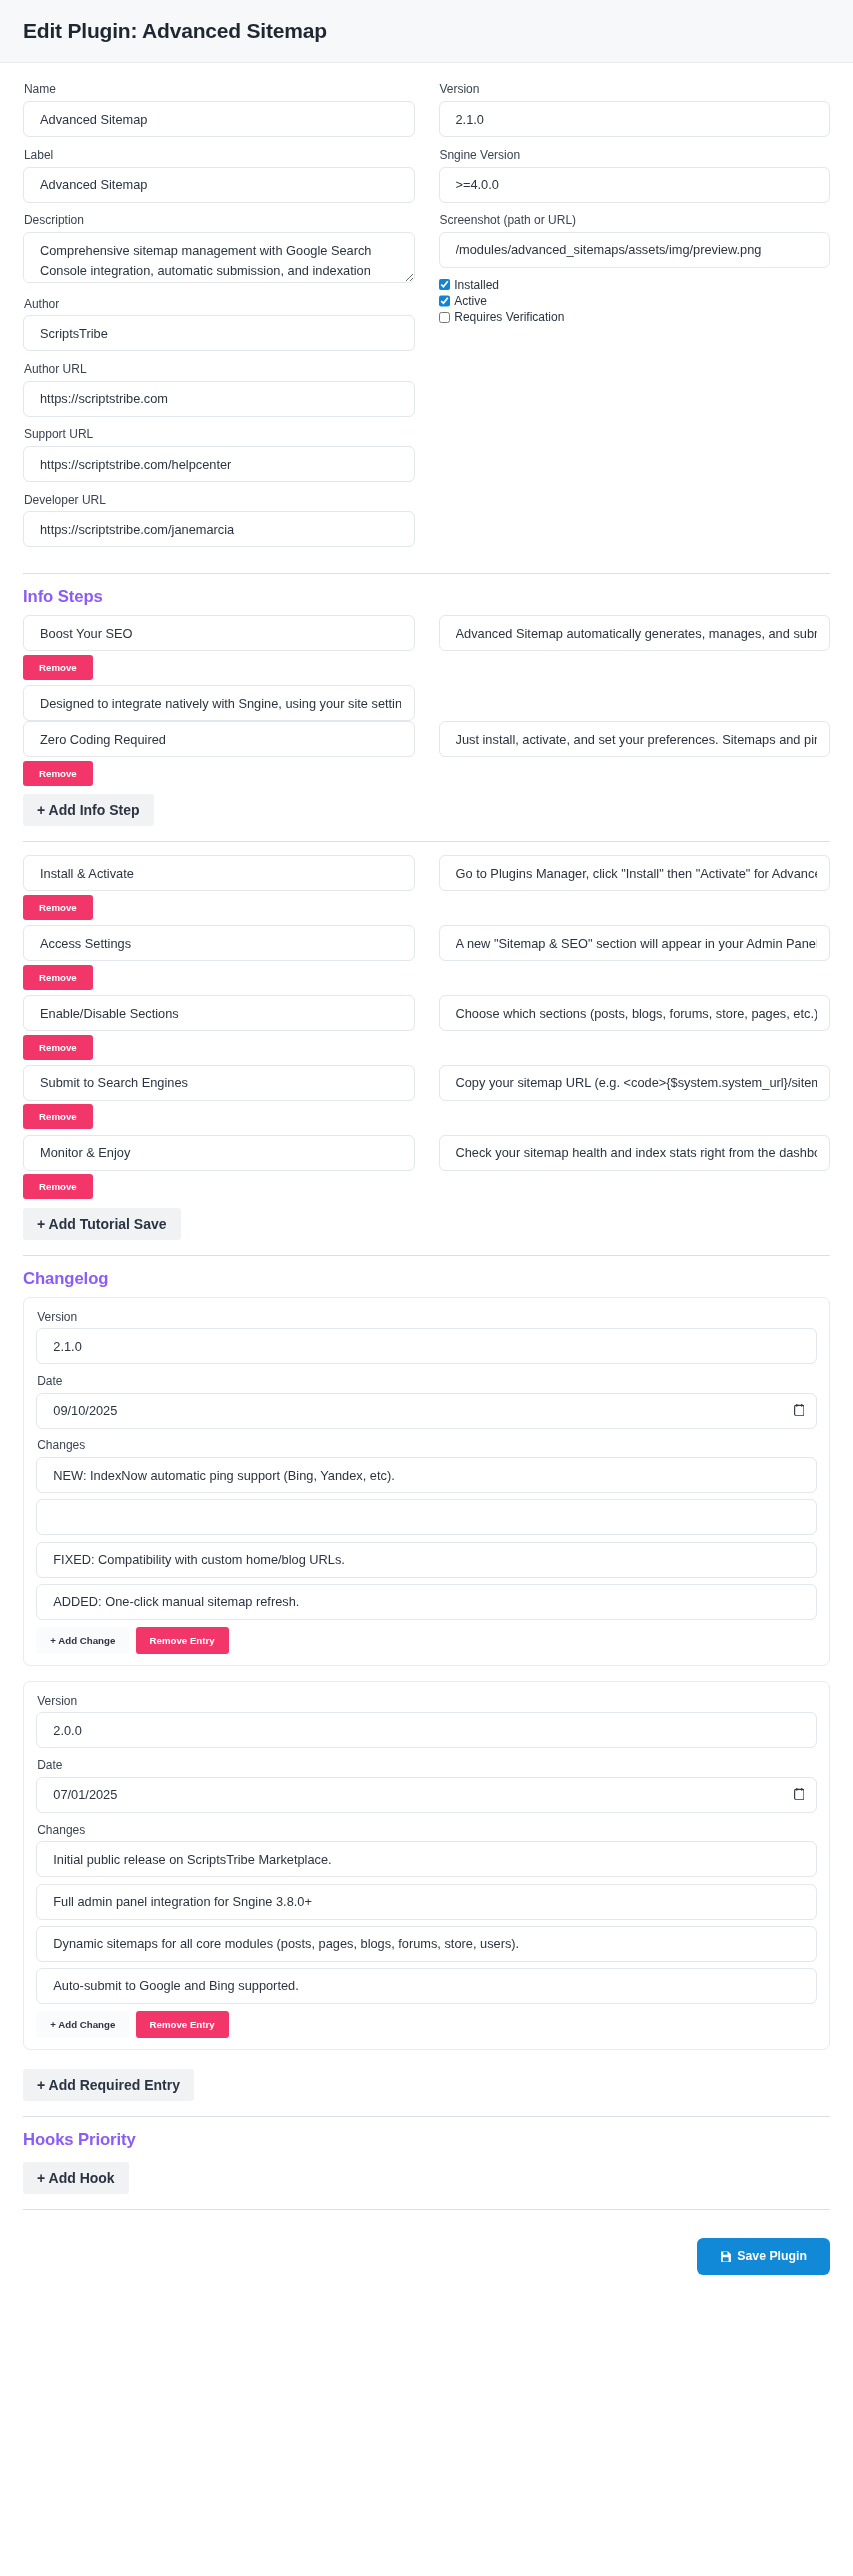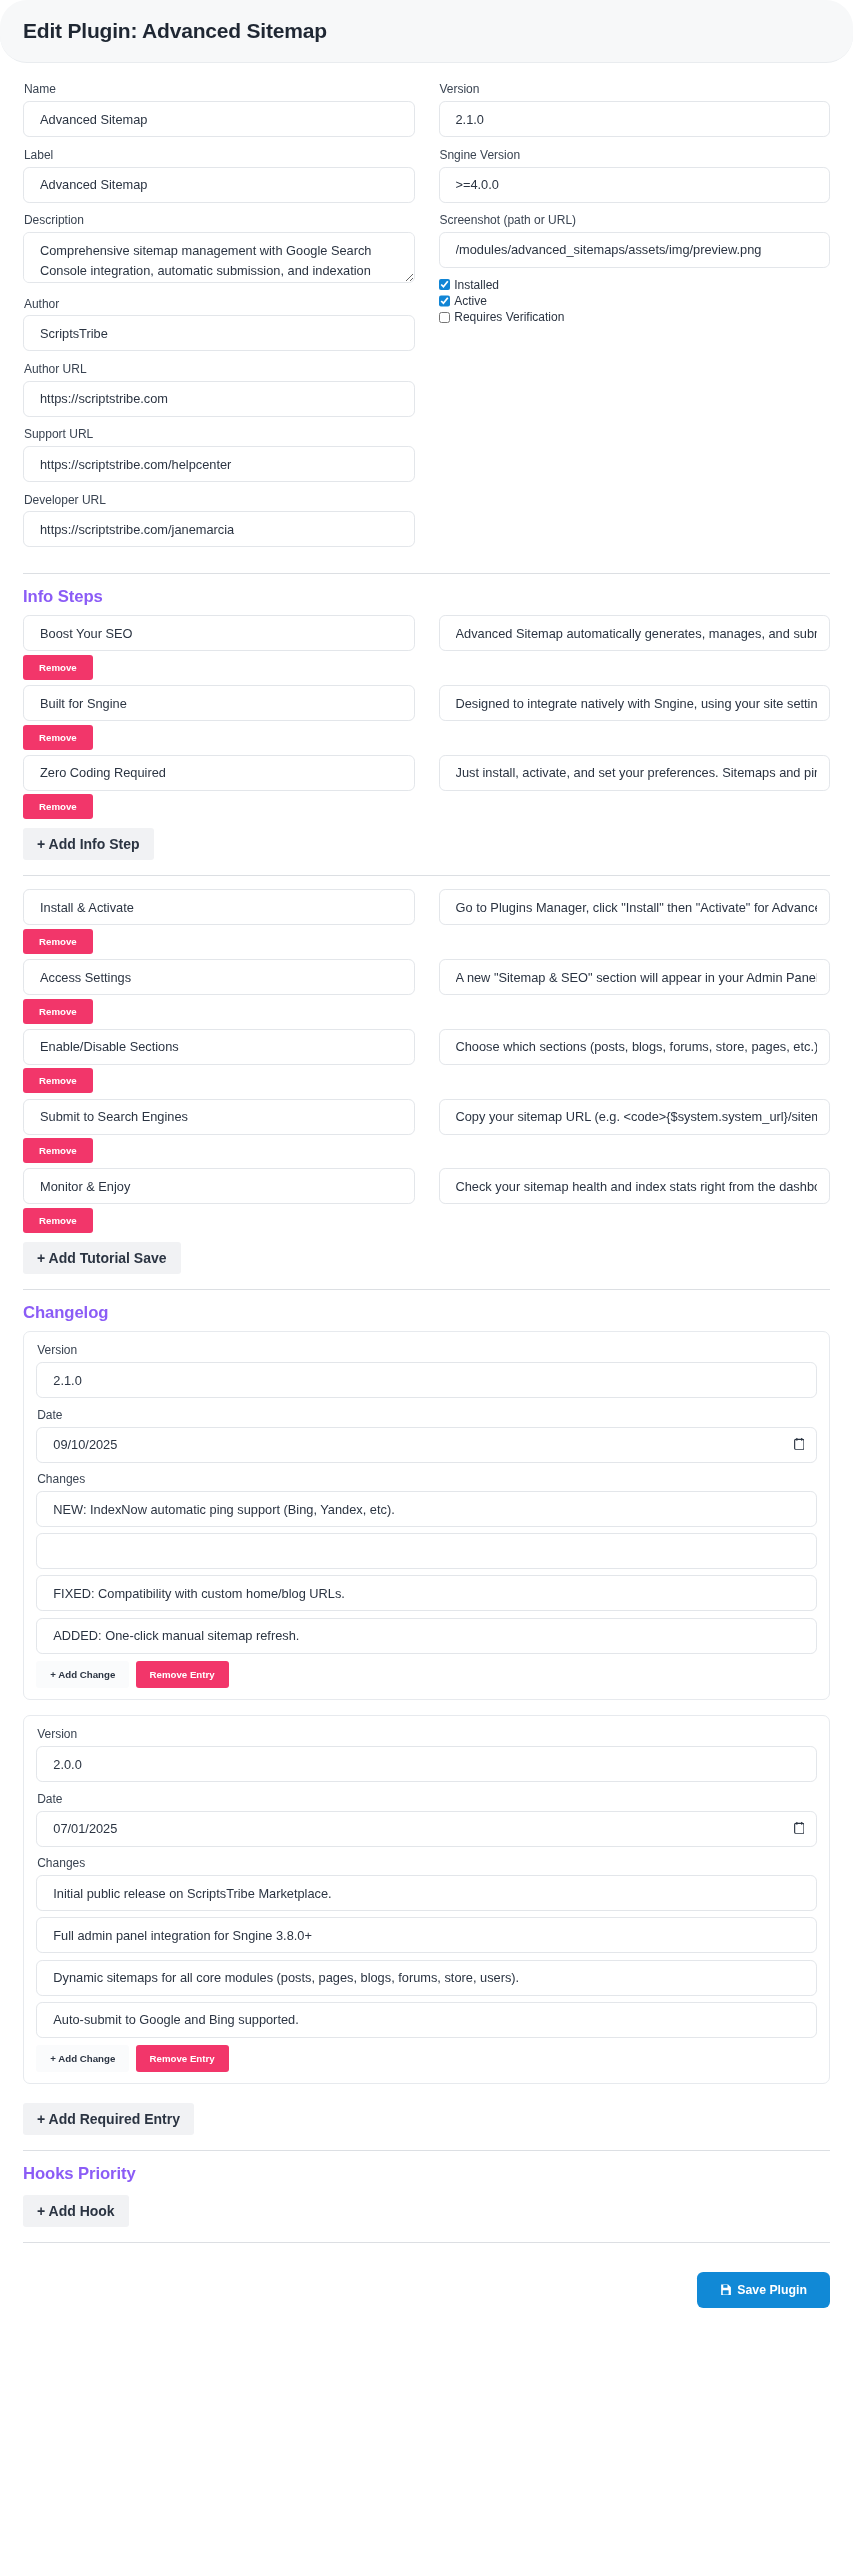--- a/index.html
+++ b/index.html
@@ -14,21 +14,20 @@
     color: #2b3442;
     -webkit-font-smoothing: antialiased;
   }
 
   
   .page-header {
     background: #f7f8f9;
     border-bottom: 0.9px solid #e9ecef;
     padding: 19.4px 23px 19.4px 23px;
     height: 63px;
-    border-radius: 27px;
   }
   .page-header h1 {
     margin: 0;
     font-size: 21px;
     font-weight: bold;
     color: #1f2733;
     letter-spacing: -0.2px;
   }
 
   .page-body { padding: 19.4px 23px 0 23px; }
@@ -289,24 +288,20 @@
       <div class="step-left">
         <input class="inp" type="text" value="Boost Your SEO" style="">
         <button class="btn btn-remove">Remove</button>
       </div>
       <div class="step-right">
         <input class="inp" type="text" value="Advanced Sitemap automatically generates, manages, and submits your sitemaps to search engines." style="">
       </div>
     </div>
 
     <div class="step-grid">
-      <div class="step-left">
-        <input class="inp" type="text" value="Built for Sngine" style="">
-        <button class="btn btn-remove">Remove</button>
-      </div>
       <div class="step-right">
         <input class="inp" type="text" value="Designed to integrate natively with Sngine, using your site settings, languages and modules." style="">
       </div>
     </div>
 
     <div class="step-grid">
       <div class="step-left">
         <input class="inp" type="text" value="Zero Coding Required" style="">
         <button class="btn btn-remove">Remove</button>
       </div>

